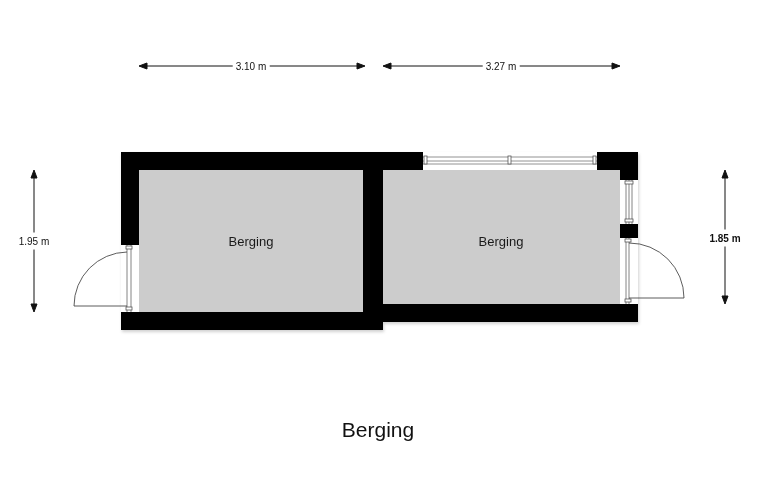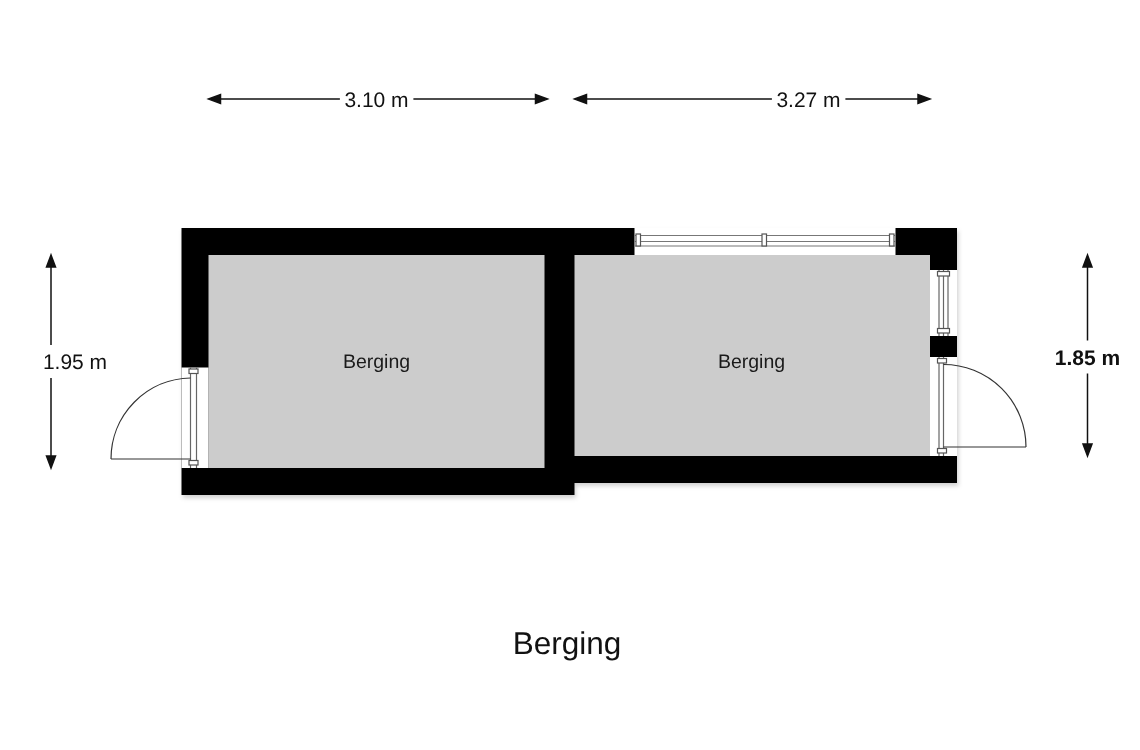--- a/index.html
+++ b/index.html
@@ -1,19 +1,19 @@
 <!DOCTYPE html>
 <html><head>
   <meta charset="utf-8">
   <style>
     html, body { margin:0; padding:0; background:#ffffff; }
     body { width:760px; height:500px; position:relative; overflow:hidden; font-family:"Liberation Sans", sans-serif; color:#111; }
     svg { position:absolute; left:0; top:0; }
     .room-label { position:absolute; font-size:13px; color:#1a1a1a; text-align:center; transform:translate(-50%,-50%); white-space:nowrap; }
-    .dim-label { position:absolute; font-size:14px; color:#111; background:#fff; padding:0 3px; transform:translate(-50%,-50%); white-space:nowrap; }
+    .dim-label { position:absolute; font-size:10px; color:#111; background:#fff; padding:0 3px; transform:translate(-50%,-50%); white-space:nowrap; }
     .dim-label.v { padding:3px 0; }
     .plan-title { position:absolute; left:378px; top:430px; transform:translate(-50%,-50%); font-size:21px; color:#111; }
   </style>
 </head>
 <body>
 
 <svg width="760" height="500" viewBox="0 0 760 500">
   <defs>
     <filter id="sh" x="-5%" y="-5%" width="110%" height="115%">
       <feDropShadow dx="1" dy="2" stdDeviation="1.5" flood-color="#000" flood-opacity="0.18"></feDropShadow>
@@ -85,17 +85,17 @@
     <line x1="725" y1="175" x2="725" y2="299"></line>
     <polygon points="725,170 722,178 728,178"></polygon>
     <polygon points="725,304 722,296 728,296"></polygon>
   </g>
 </svg>
 
 <div class="room-label" style="left:251px; top:241px;">Berging</div>
 <div class="room-label" style="left:501px; top:241px;">Berging</div>
 
 <div class="dim-label" style="left:251px; top:66px;">3.10 m</div>
-<div class="dim-label" style="left:501px; top:66px;margin-left:38px;">3.27 m</div>
-<div class="dim-label v" style="left:34px; top:241px;margin-left:16px;">1.95 m</div>
+<div class="dim-label" style="left:501px; top:66px;">3.27 m</div>
+<div class="dim-label v" style="left:34px; top:241px;">1.95 m</div>
 <div class="dim-label v" style="left:725px; top:238px;font-weight:bold;">1.85 m</div>
 
 <div class="plan-title">Berging</div>
 
 </body></html>

